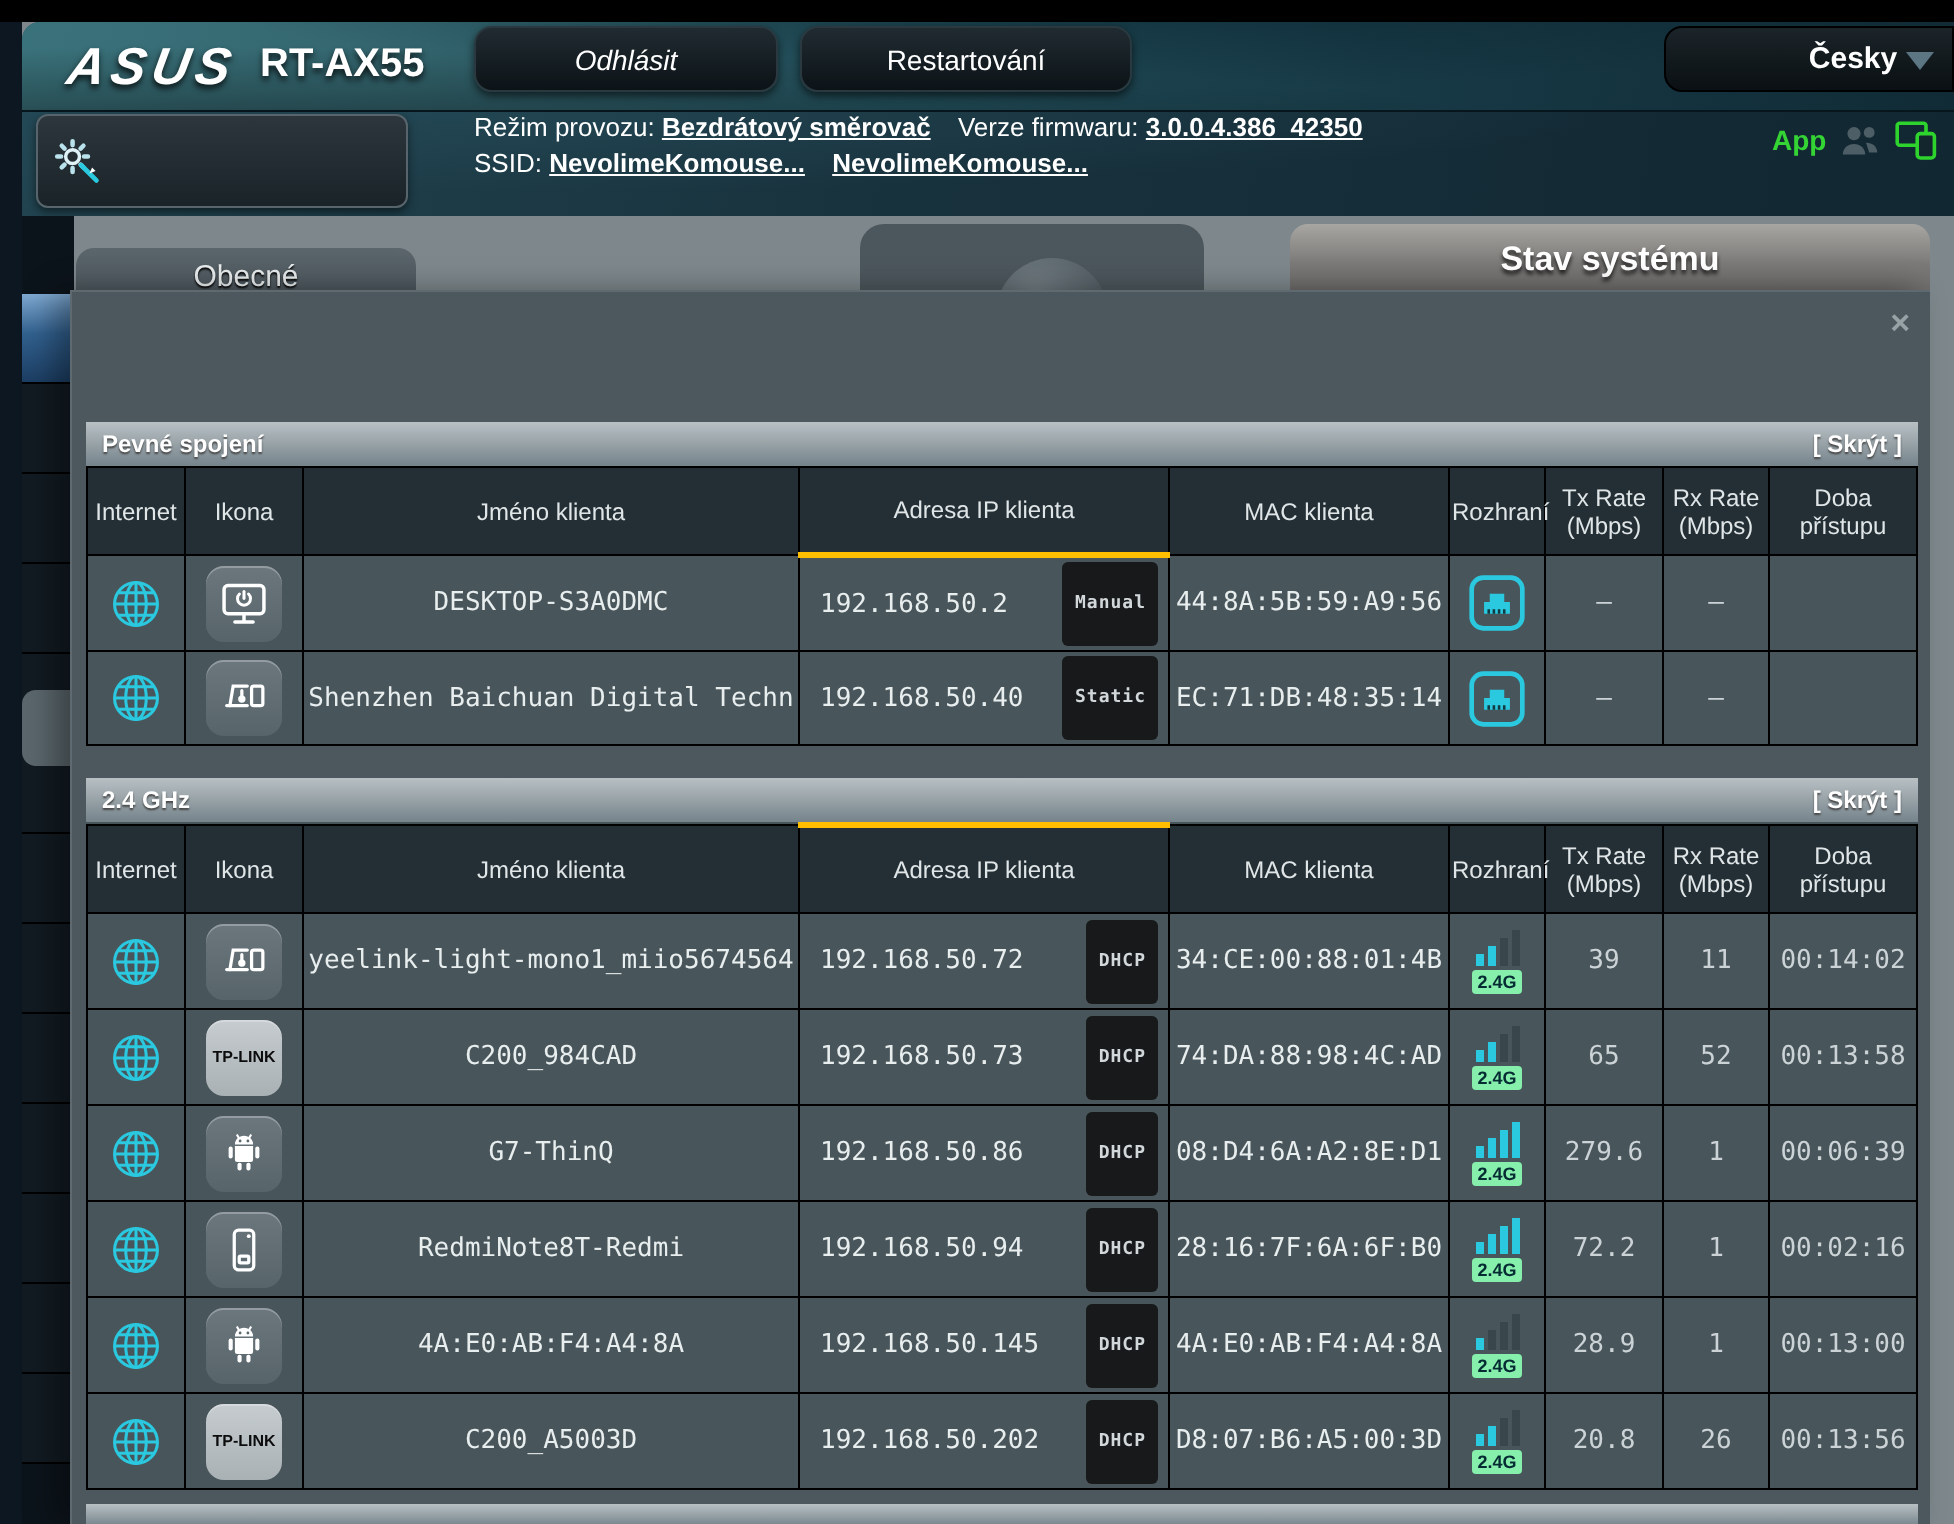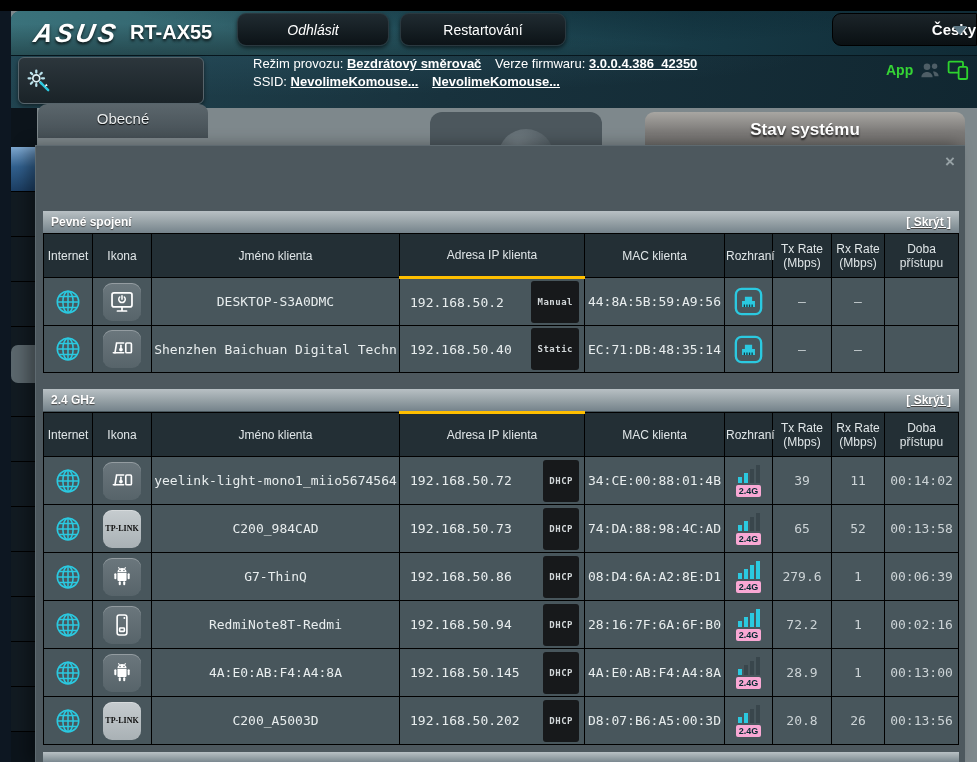--- a/index.html
+++ b/index.html
@@ -29,47 +29,47 @@
 
   .hbtn{position:absolute;top:13px;height:33px;box-sizing:border-box;cursor:pointer;
         background:linear-gradient(#202b31,#0c1317);border:1px solid #2a383f;border-radius:9px;
         color:#fff;font-size:14px;display:flex;align-items:center;justify-content:center;
         box-shadow:0 2px 4px rgba(0,0,0,.6);}
   .btn-logout{left:237px;width:152px;font-style:italic;}
   .btn-reboot{left:400px;width:166px;}
 
   .lang{position:absolute;left:832px;top:13px;width:145px;height:33px;box-sizing:border-box;cursor:pointer;
         background:linear-gradient(#1b2429,#0a1013);border:1px solid #000;border-radius:9px 0 0 9px;
-        color:#fff;font-weight:bold;font-size:15px;display:flex;align-items:center;justify-content:flex-end;padding-left:44px;}
+        color:#fff;font-weight:bold;font-size:15px;display:flex;align-items:center;justify-content:center;padding-left:44px;}
   .lang .tri{position:absolute;right:9px;top:12px;width:0;height:0;
         border-left:7px solid transparent;border-right:7px solid transparent;border-top:9px solid #5c7683;}
 
   .qs{position:absolute;left:18px;top:57px;width:186px;height:47px;box-sizing:border-box;cursor:pointer;
       background:linear-gradient(#2c363c,#1a2328);border:1px solid #57646b;border-radius:6px;
       display:flex;align-items:center;gap:7px;padding:0 7px;color:#fff;font-weight:bold;
       font-size:13px;line-height:1.15;box-shadow:0 2px 4px rgba(0,0,0,.5);}
 
-  .inforow{position:absolute;left:237px;color:#fff;font-size:13px;white-space:nowrap;margin-left:16px;}
+  .inforow{position:absolute;left:237px;color:#fff;font-size:13px;white-space:nowrap;}
   .inforow a{color:#fff;font-weight:bold;text-decoration:underline;cursor:pointer;}
   .info1{top:56px;} .info2{top:74px;}
   .gap{display:inline-block;width:10px;}
 
   .applbl{position:absolute;left:886px;top:62px;color:#35d435;font-weight:bold;font-size:14px;cursor:pointer;}
   .hicon{position:absolute;top:58px;width:24px;height:24px;cursor:pointer;}
   .people{left:918px;} .devices{left:946px;}
 
   
   .bodybg{position:absolute;left:11px;top:108px;width:966px;height:654px;background:#7e888c;}
   .sidestrip{position:absolute;left:11px;top:108px;width:26px;height:654px;background:#0c141b;}
   .sideitem{height:44px;border-bottom:1px solid #000;background:#121b22;}
   .sideitem.sel{background:linear-gradient(#7fa9d1,#32618f 45%,#1c3e63);}
   .sidespacer{height:39px;}
   .sidetab{position:absolute;left:11px;top:345px;width:26px;height:38px;background:#5b676d;
            border-radius:7px 0 0 7px;}
-  .obecne{position:absolute;left:38px;top:104px;width:170px;height:34px;box-sizing:border-box;cursor:pointer;
+  .obecne{position:absolute;left:38px;top:124px;width:170px;height:34px;box-sizing:border-box;cursor:pointer;
           background:linear-gradient(#5b666c,#454f55);border-radius:9px 9px 0 0;color:#e9edee;
           font-size:15px;display:flex;justify-content:center;padding-top:6px;text-shadow:0 1px 1px #000;}
   .panelA{position:absolute;left:430px;top:112px;width:172px;height:36px;background:#4c575d;
           border-radius:12px 12px 0 0;overflow:hidden;}
   .panelA .circ{position:absolute;left:68px;top:17px;width:56px;height:56px;border-radius:50%;
           background:radial-gradient(circle at 35% 30%,#727d83,#515c62 70%);}
   .panelB{position:absolute;left:645px;top:112px;width:320px;height:36px;cursor:pointer;
           background:linear-gradient(#a8a6a2,#7c7a78 55%,#6b6967);border-radius:9px 9px 0 0;
           display:flex;align-items:center;justify-content:center;color:#fff;font-weight:bold;
           font-size:17px;text-shadow:0 2px 2px rgba(0,0,0,.75);}
@@ -85,51 +85,51 @@
   .tab{width:90px;display:flex;align-items:center;justify-content:center;font-size:14px;cursor:pointer;
        color:#9aa5aa;background:linear-gradient(#49545a,#38424a);}
   .tab+.tab{border-left:1px solid #29333a;width:100px;}
   .tab.active{background:linear-gradient(#9ba5a9,#848f94 45%,#636f76);color:#333d42;}
 
   .secbar{position:absolute;left:7px;width:916px;height:22px;box-sizing:border-box;
           background:linear-gradient(#b8c0c4,#97a2a7 50%,#75838b);
           display:flex;align-items:center;justify-content:space-between;padding:0 8px;
           color:#fff;font-weight:bold;font-size:12px;text-shadow:0 1px 1px #444;}
   .sec1{top:65px;} .sec2{top:243px;} .sec3{top:606px;height:11px;}
-  .hide-lbl{cursor:pointer;text-decoration:underline;}
+  .hide-lbl{cursor:pointer;}
 
   table{border-collapse:collapse;table-layout:fixed;position:absolute;left:7px;width:916px;
         background:#48565c;}
   .t1{top:87px;} .t2{top:265px;}
   th{background:#232f35;color:#e0e6e8;font-weight:normal;font-size:12px;padding:2px 1px;
      border:1px solid #000;height:38px;}
   td{border:1px solid #000;text-align:center;color:#e8edee;height:46px;padding:0;
      font-family:"DejaVu Sans Mono",monospace;font-size:13px;}
   .t2 td{height:47px;}
   th.sort-b{border-bottom:3px solid #ffbf00;}
   th.sort-t{border-top:3px solid #ffbf00;}
 
   .ipcell{display:flex;align-items:center;justify-content:space-between;padding:0 5px 0 10px;}
   .ipbadge{background:#17191b;border-radius:3px;color:#d2d7d9;font-weight:bold;font-size:9px;
            font-family:"DejaVu Sans Mono",monospace;padding:16px 6px;letter-spacing:.5px;}
 
   .iconbox{width:38px;height:38px;margin:0 auto;border-radius:9px;
            background:linear-gradient(#6b777d,#57646a);display:flex;align-items:center;
            justify-content:center;box-shadow:inset 0 1px 0 rgba(255,255,255,.28);}
   .iconbox.tpl{background:linear-gradient(#c6cccf,#a9b1b5);color:#0c0c0c;
-           font-family:Liberation Serif, serif;font-weight:bold;font-size:8px;letter-spacing:0;}
+           font-family:Liberation Sans, sans-serif;font-weight:bold;font-size:8px;letter-spacing:0;}
 
   .sigwrap{display:flex;flex-direction:column;align-items:center;}
   .sig{display:flex;align-items:flex-end;gap:2px;height:19px;}
   .sig span{width:4px;background:#39464c;display:block;}
   .sig .b1{height:6px;} .sig .b2{height:10px;} .sig .b3{height:14px;} .sig .b4{height:18px;}
   .sig.l1 .b1{background:#2bc9e0;}
   .sig.l2 .b1,.sig.l2 .b2{background:#2bc9e0;}
   .sig.l4 .b1,.sig.l4 .b2,.sig.l4 .b3,.sig.l4 .b4{background:#2bc9e0;}
-  .g24{background:#f9a8d4;color:#062c33;font-family:"Liberation Sans",sans-serif;font-weight:bold;
+  .g24{background:#86efac;color:#062c33;font-family:"Liberation Sans",sans-serif;font-weight:bold;
        font-size:9px;padding:0 3px;border-radius:2px;margin-top:2px;line-height:12px;}
 
   .ic{width:28px;height:28px;display:block;margin:0 auto;}
   .ic-sm{width:26px;height:26px;display:block;}
   .ic-eth{width:31px;height:31px;display:block;margin:0 auto;}
   .c-rate{color:#ccd3d6;}
   .defs{position:absolute;width:0;height:0;overflow:hidden;}
 </style>
 </head>
 <body>

